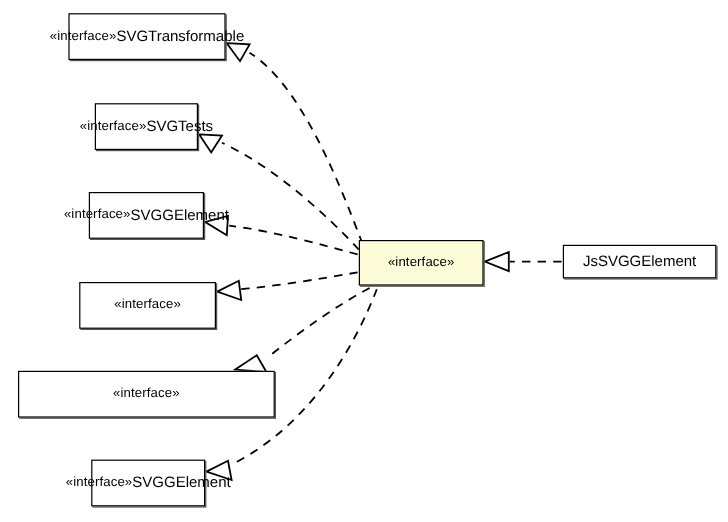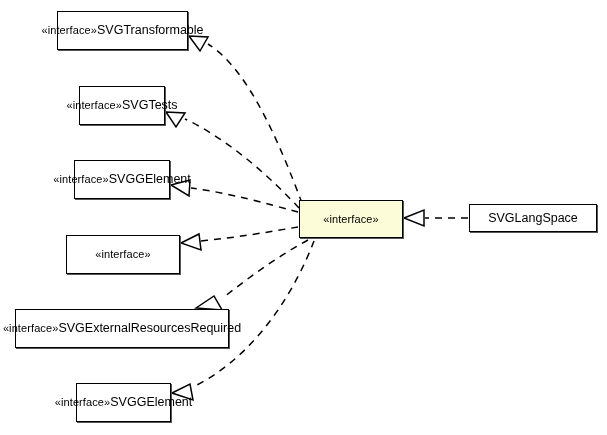--- a/index.html
+++ b/index.html
@@ -117,29 +117,28 @@
     <div class="stereotype">«interface»</div>
     <div class="typename">SVGGElement</div>
   </div>
 
   <div class="uml-box" style="left:66px; top:235px; width:114px; height:39px;">
     <div class="stereotype">«interface»</div>
   </div>
 
   <div class="uml-box" style="left:15px; top:309px; width:214px; height:39px;">
     <div class="stereotype">«interface»</div>
-    <div class="typename">SVGExternalResourcesRequired</div>
   </div>
 
   <div class="uml-box" style="left:76px; top:383px; width:95px; height:39px;">
     <div class="stereotype">«interface»</div>
     <div class="typename">SVGGElement</div>
   </div>
 
   <div class="uml-box highlight" style="left:299px; top:200px; width:104px; height:38px;">
     <div class="stereotype">«interface»</div>
   </div>
 
   <div class="uml-box" style="left:469px; top:204px; width:128px; height:28px;">
-    <div class="single-line">SVGLangSpace</div>
+    <div class="single-line">JsSVGGElement</div>
   </div>
 
 </div>
 
 </body></html>

